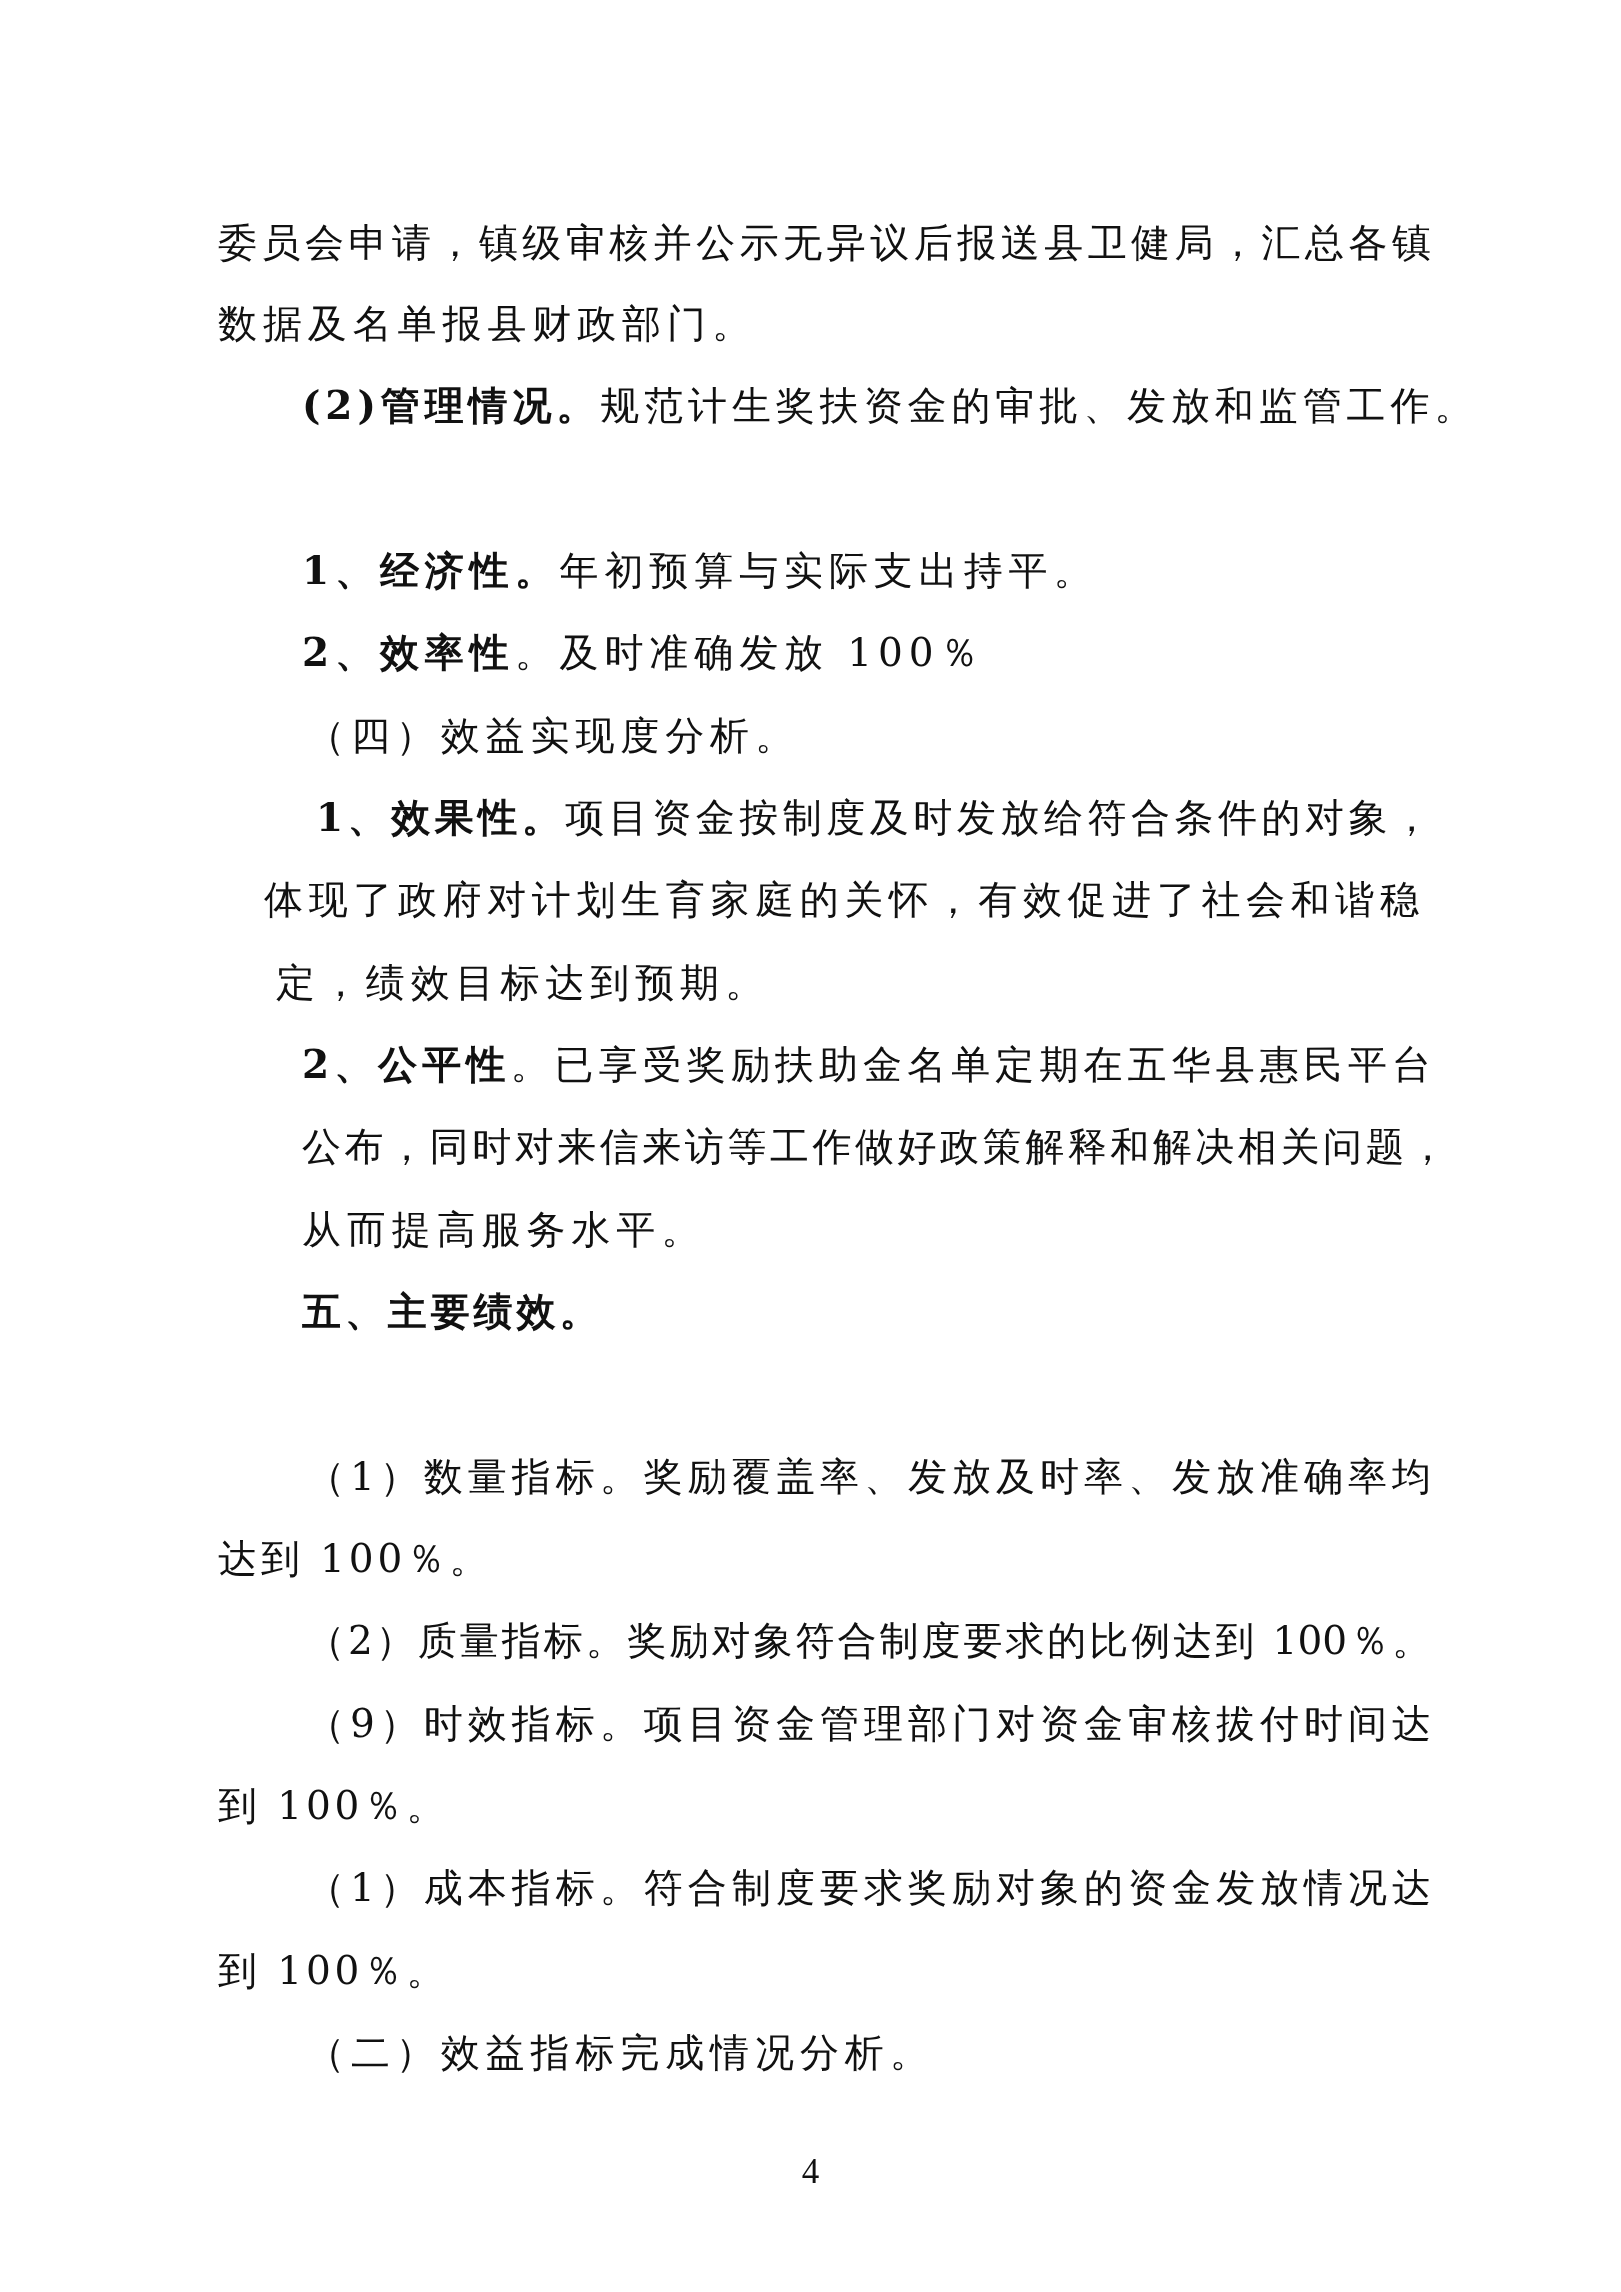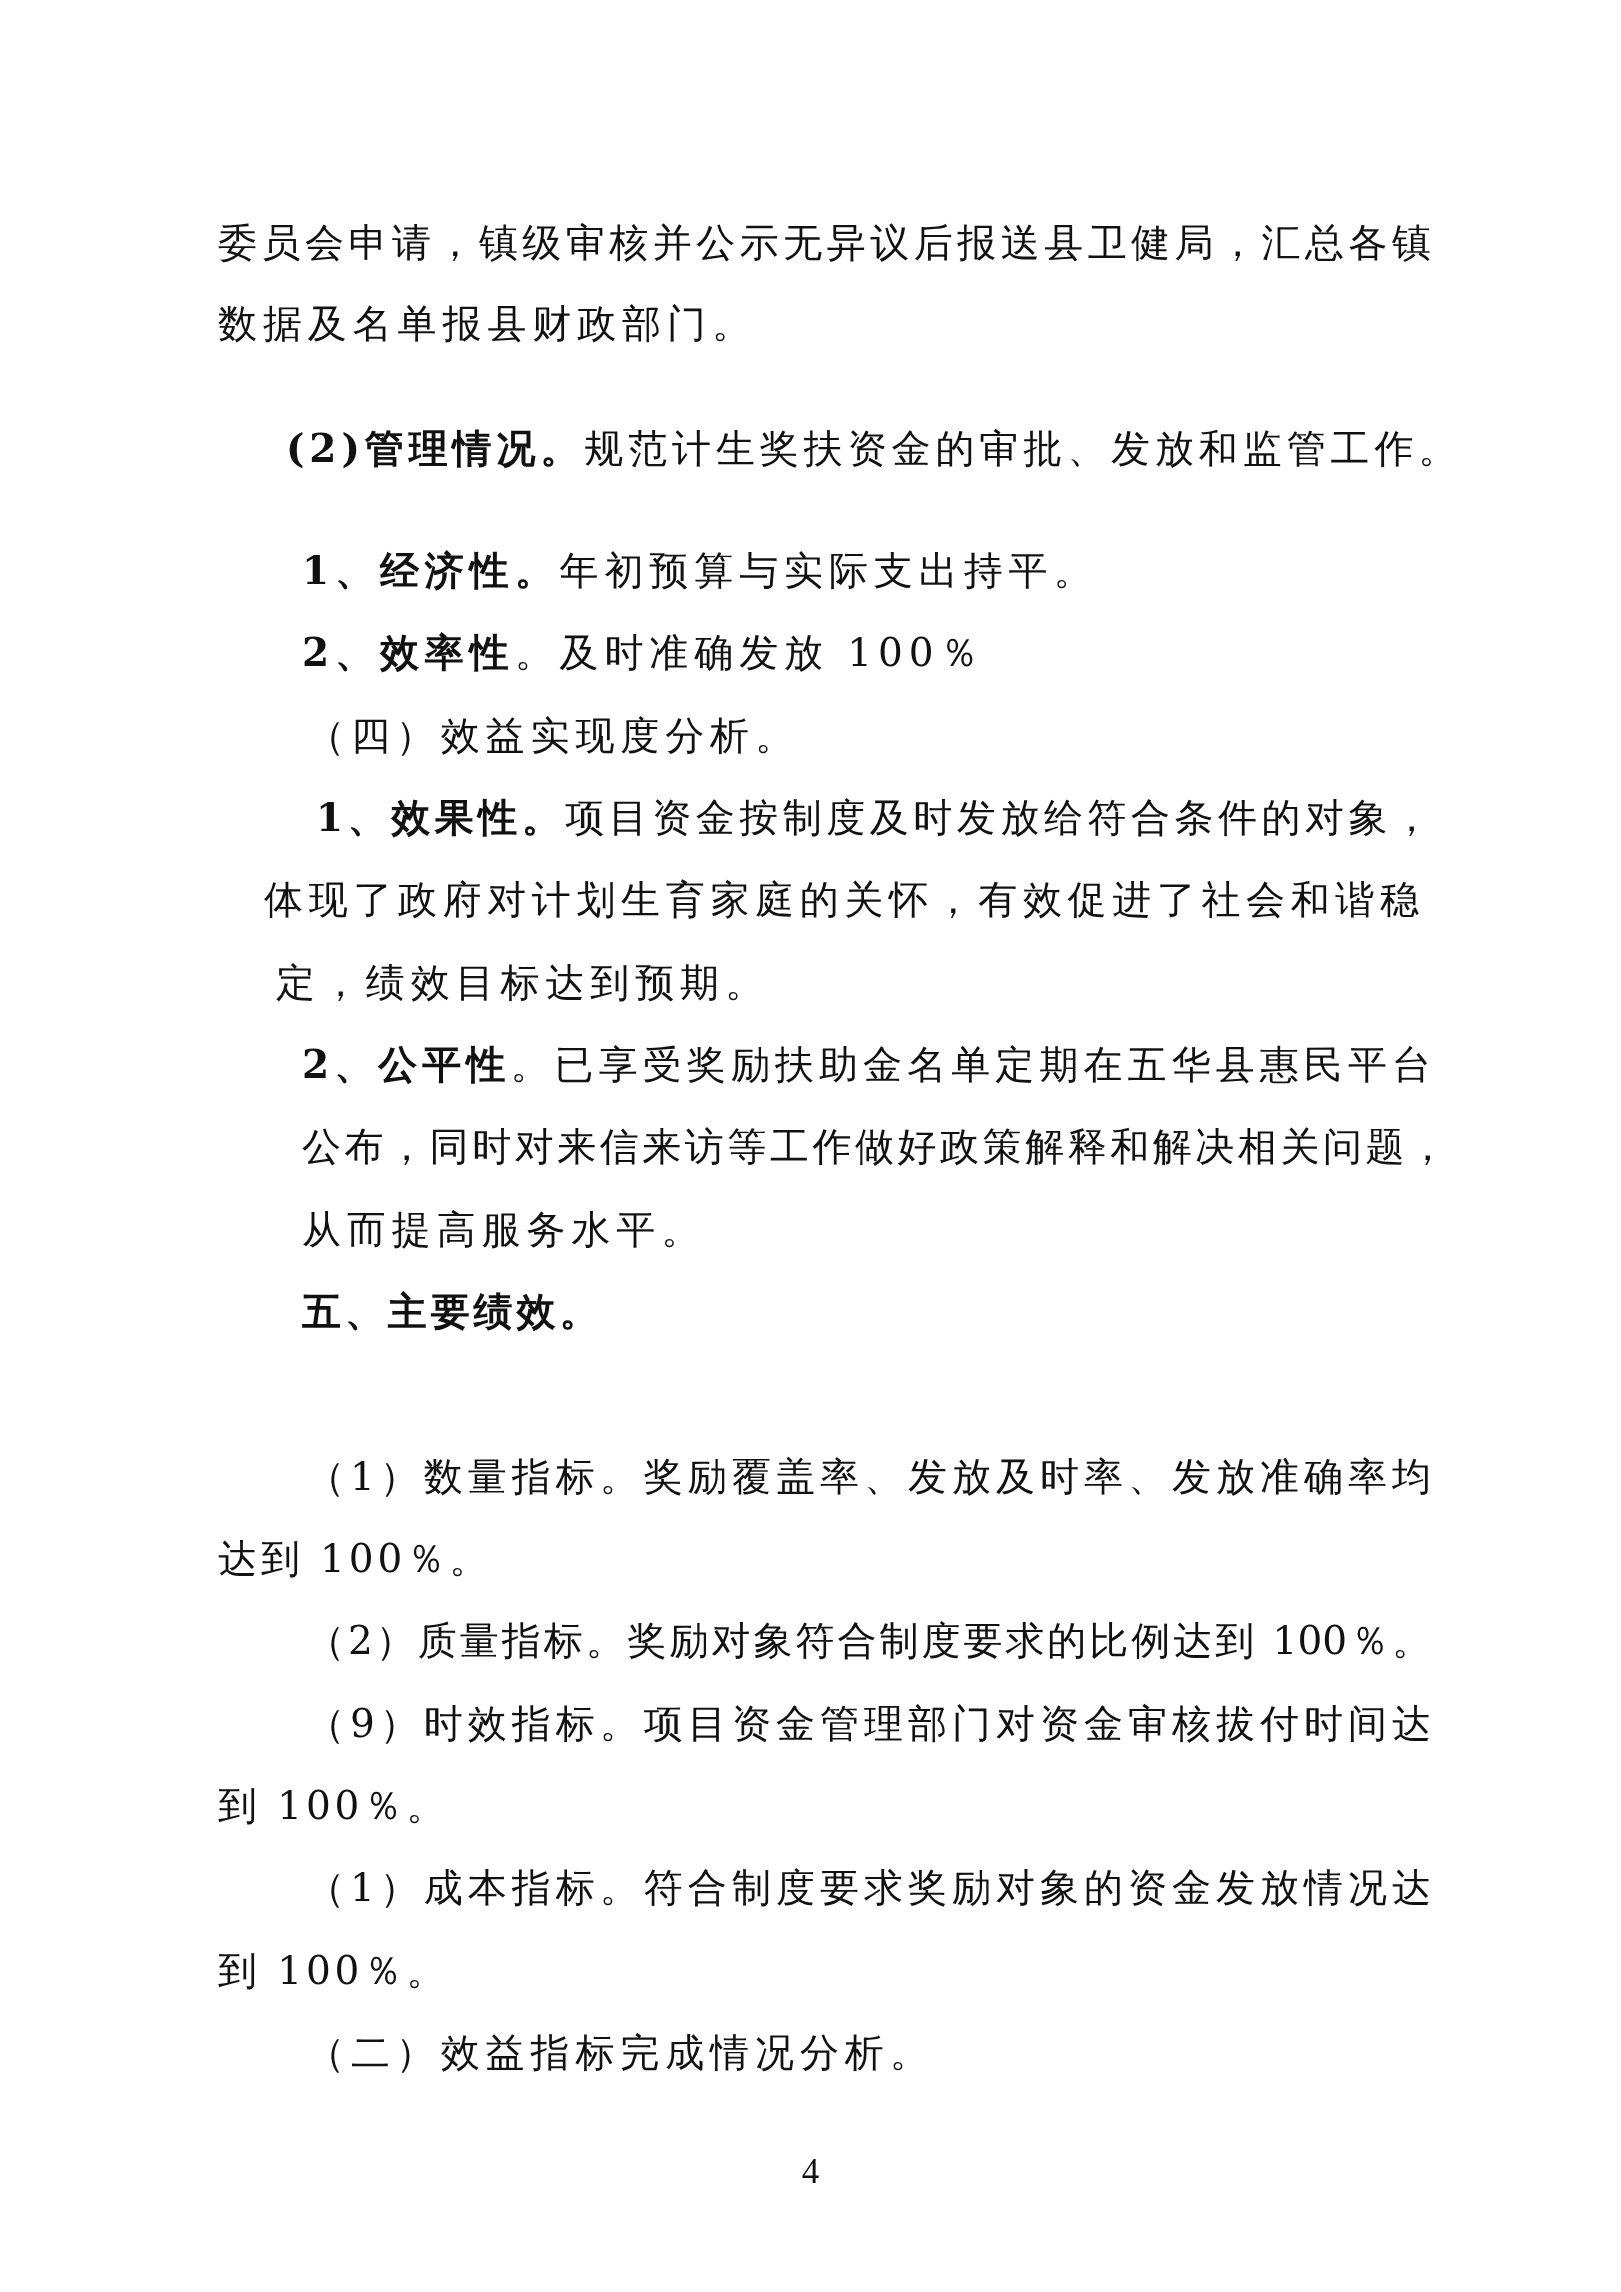--- a/index.html
+++ b/index.html
@@ -13,21 +13,21 @@
         font-family: "Liberation Serif", serif; top: 2152px; }
 </style>
 </head>
 <body>
 
 <div class="page">
 
   <div class="line just" style="left:218px; width:1213px; top:211px;">委员会申请，镇级审核并公示无异议后报送县卫健局，汇总各镇</div>
   <div class="line" style="left:218px; top:292px; letter-spacing:5.9px;">数据及名单报县财政部门。</div>
 
-  <div class="line" style="left:286px; top:374px; letter-spacing:4.9px;margin-top:43px;">
+  <div class="line" style="left:302px; top:374px; letter-spacing:4.9px;">
     <span class="b">(2)管理情况。</span><span>规范计生奖扶资金的审批、发放和监管工作。</span>
   </div>
 
 
   <div class="line" style="left:302px; top:539px; letter-spacing:5.9px;">
     <span class="b">1、经济性。</span><span>年初预算与实际支出持平。</span>
   </div>
 
   <div class="line" style="left:302px; top:621px; letter-spacing:5.9px;">
     <span class="b">2、效率性</span><span>。及时准确发放 100％</span>

